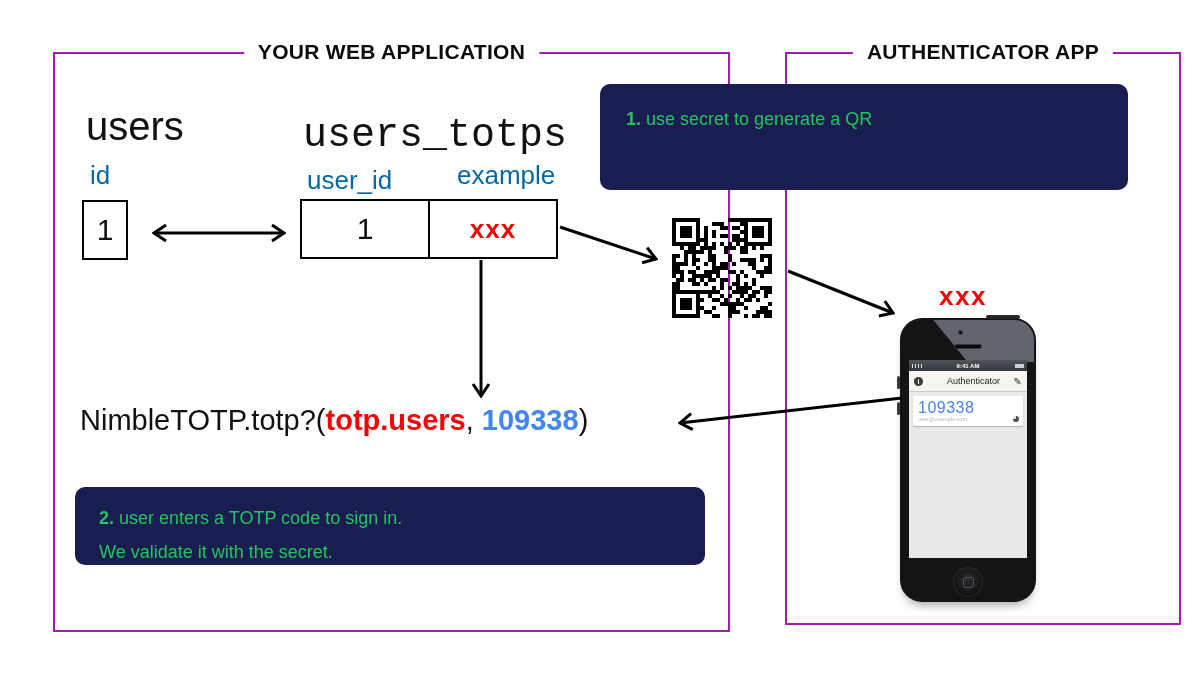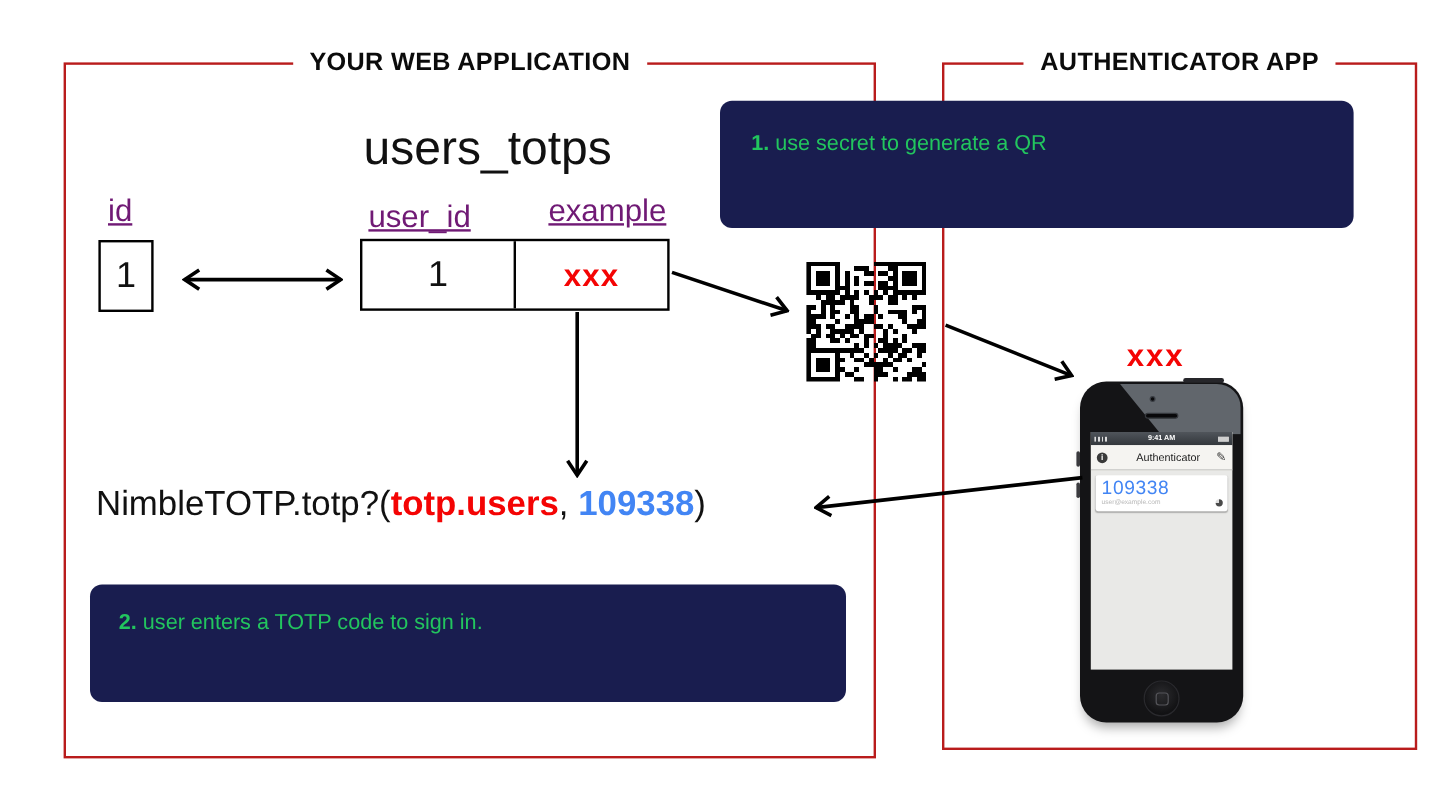--- a/index.html
+++ b/index.html
@@ -1,50 +1,50 @@
 <!DOCTYPE html>
 <html style="--navy: #191d4f; --red: #f40404; --blue: #4285f4;"><head>
 <meta charset="utf-8">
 <style>
   * { margin:0; padding:0; box-sizing:border-box; }
   html,body { background:#fff; }
   body { font-family:"Liberation Sans","DejaVu Sans",sans-serif; }
   .canvas { position:relative; width:1200px; height:675px; background:#fff; overflow:hidden; }
 
   
-  .panel { position:absolute; border:2px solid #b91c1c; background:transparent; }
+  .panel { position:absolute; border:2px solid #a21caf; background:transparent; }
   .panel-web  { left:53px;  top:52px; width:677px; height:580px; }
   .panel-auth { left:785px; top:52px; width:396px; height:573px; }
   .panel-title { position:absolute; top:-14px; left:50%; transform:translateX(-50%);
     background:#fff; padding:0 14px; font-size:21px; font-weight:800; letter-spacing:.3px;
     white-space:nowrap; color:#0b0b0b; }
 
   
   .tbl-title { position:absolute; font-size:40px; font-weight:500; color:#111; }
   .users-title { left:86px; top:104px; }
-  .totps-title { left:303px; top:102px; }
-  .col-label { position:absolute; font-size:26px; color:#701a75;text-decoration:underline; }
+  .totps-title { left:303px; top:113px;font-family:Liberation Mono, monospace; }
+  .col-label { position:absolute; font-size:26px; color:#0369a1; }
   .lbl-id      { left:90px;  top:160px; }
   .lbl-user-id { left:307px; top:165px; }
   .lbl-secret  { left:457px; top:160px; }
 
   
   .cell-box { position:absolute; border:2px solid #000; display:flex; align-items:center; justify-content:center; font-size:30px; color:#111; background:#fff; }
   .users-id-cell { left:82px; top:200px; width:46px; height:60px; }
   .totps-table { position:absolute; left:300px; top:199px; width:258px; height:60px; border:2px solid #000; display:flex; background:#fff; }
   .totps-cell { flex:1; display:flex; align-items:center; justify-content:center; font-size:30px; color:#111; }
   .totps-cell + .totps-cell { border-left:2px solid #000; }
   .secret-val { font-weight:700; font-size:26px; color:var(--red); letter-spacing:1px; }
 
   
   .callout { position:absolute; background:var(--navy); color:#22c55e; border-radius:10px;
     font-size:18px; line-height:34px; }
   .callout b { font-weight:700; }
   .callout-1 { left:600px; top:84px; width:528px; height:106px; padding:18px 26px; }
-  .callout-2 { left:75px; top:487px; width:630px; height:98px; padding:14px 24px; }
+  .callout-2 { left:75px; top:487px; width:630px; height:78px; padding:14px 24px; }
 
   
   .qr-wrap { position:absolute; left:672px; top:218px; width:100px; height:100px; }
   .qr-wrap svg { width:100%; height:100%; fill:#000; }
 
   
   .xxx-label { position:absolute; left:928px; top:281px; width:70px; text-align:center;
     font-size:26px; font-weight:700; color:var(--red); letter-spacing:1.5px; }
 
   
@@ -101,20 +101,21 @@
 
 <div class="canvas">
 
   <section class="panel panel-web">
     <span class="panel-title">YOUR WEB APPLICATION</span>
   </section>
   <section class="panel panel-auth">
     <span class="panel-title">AUTHENTICATOR APP</span>
   </section>
 
+  <div class="tbl-title users-title">users</div>
   <div class="col-label lbl-id">id</div>
   <div class="cell-box users-id-cell">1</div>
 
   <div class="tbl-title totps-title">users_totps</div>
   <div class="col-label lbl-user-id">user_id</div>
   <div class="col-label lbl-secret">example</div>
   <div class="totps-table">
     <div class="totps-cell">1</div>
     <div class="totps-cell secret-val">xxx</div>
   </div>
@@ -355,20 +356,21 @@
       </svg>
   </div>
 
   <div class="xxx-label">xxx</div>
 
   <div class="formula"><span>NimbleTOTP.totp?(</span><span class="arg-secret">totp.users</span><span>, </span><span class="arg-code">109338</span><span>)</span></div>
 
   <div class="callout callout-2">
     <b>2.</b>
     <span>user enters a TOTP code to sign in.</span><br>
+    <span>We validate it with the secret.</span>
   </div>
 
   <div class="phone">
     <div class="phone-gloss"></div>
     <div class="power-nub"></div>
     <div class="side-nub nub1"></div>
     <div class="side-nub nub2"></div>
     <div class="camera-dot"></div>
     <div class="speaker-slit"></div>
     <div class="phone-screen">

